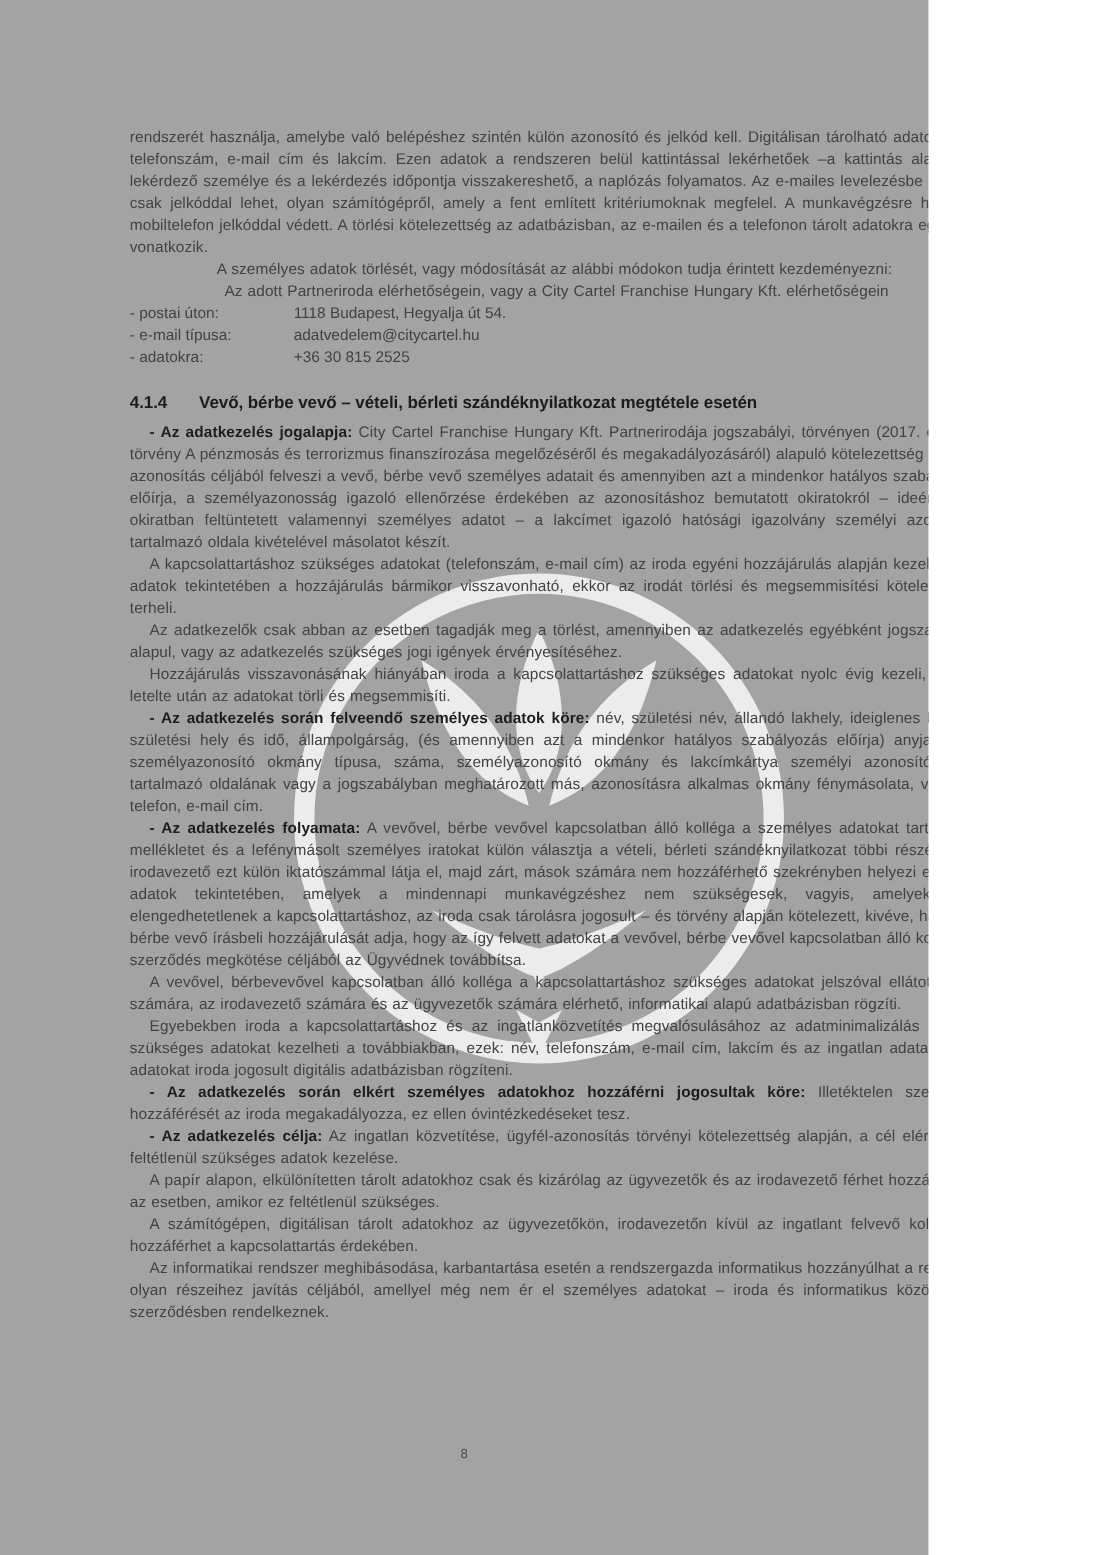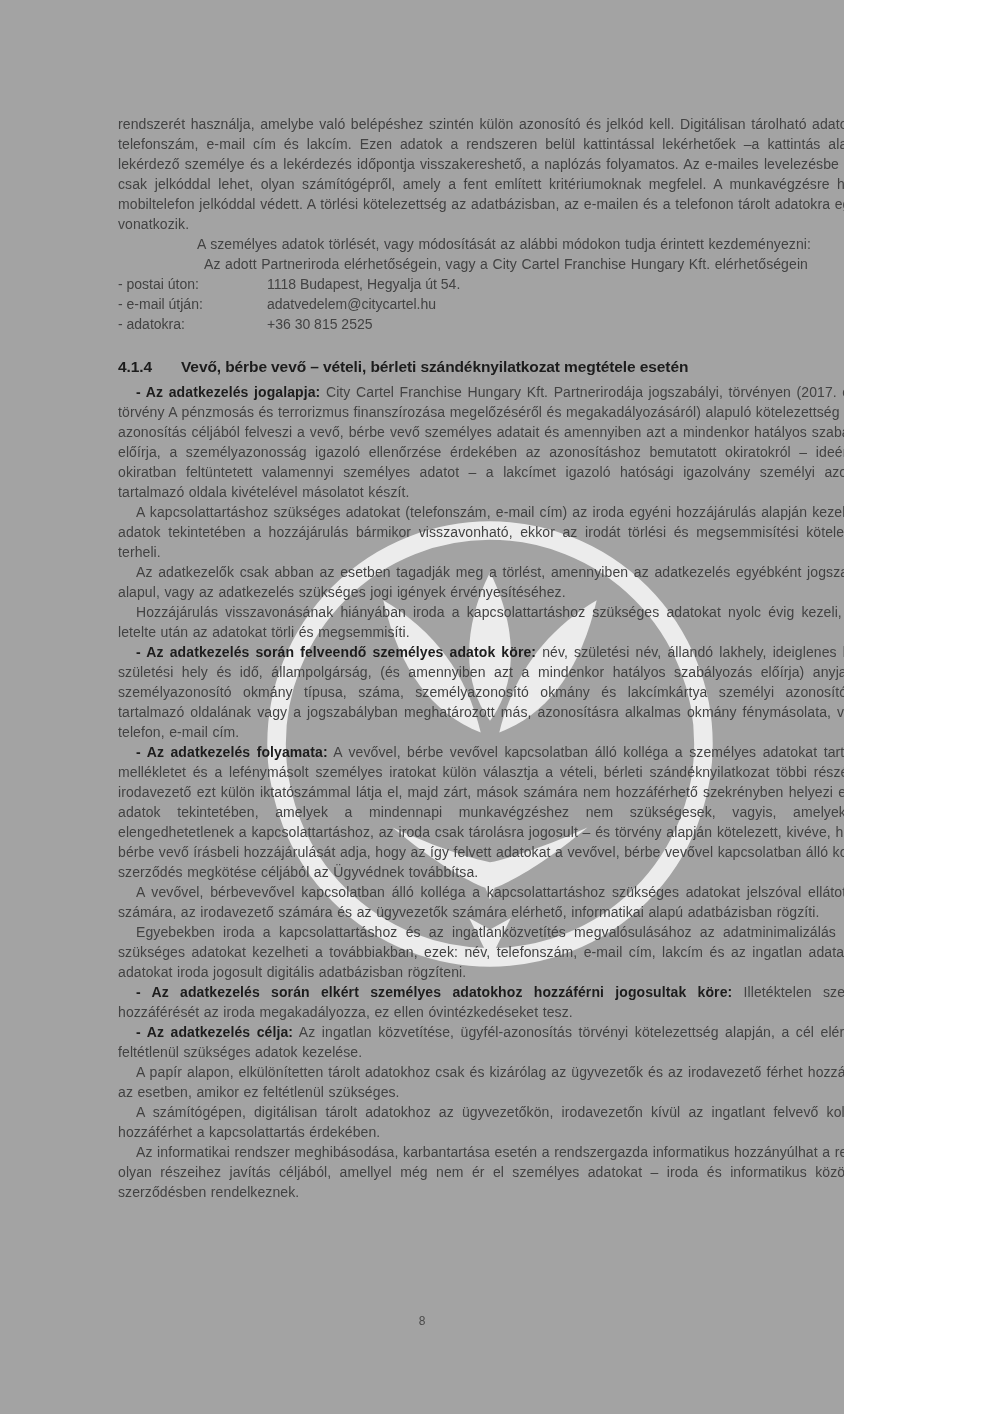--- a/index.html
+++ b/index.html
@@ -90,21 +90,21 @@
 
     <p class="body-text no-justify">A személyes adatok törlését, vagy módosítását az alábbi módokon tudja érintett kezdeményezni:</p>
 
     <p class="body-text no-justify indent">Az adott Partneriroda elérhetőségein, vagy a City Cartel Franchise Hungary Kft. elérhetőségein</p>
 
     <div class="contact-row">
       <span class="contact-label">- postai úton:</span>
       <span class="contact-value">1118 Budapest, Hegyalja út 54.</span>
     </div>
     <div class="contact-row">
-      <span class="contact-label">- e-mail útján:</span>
+      <span class="contact-label">- e-mail típusa:</span>
       <span class="contact-value">adatvedelem@citycartel.hu</span>
     </div>
     <div class="contact-row">
       <span class="contact-label">- adatokra:</span>
       <span class="contact-value">+36 30 815 2525</span>
     </div>
 
     <h2 class="section-heading">
       <span class="sec-num">4.1.4</span><span class="sec-title">Vevő, bérbe vevő – vételi, bérleti szándéknyilatkozat megtétele esetén</span>
     </h2>

